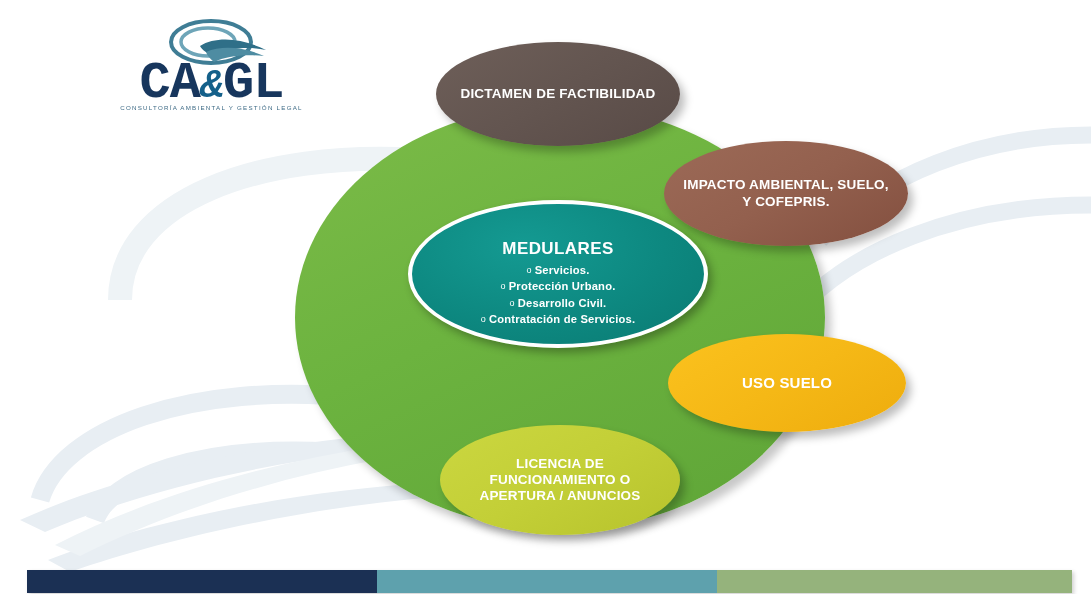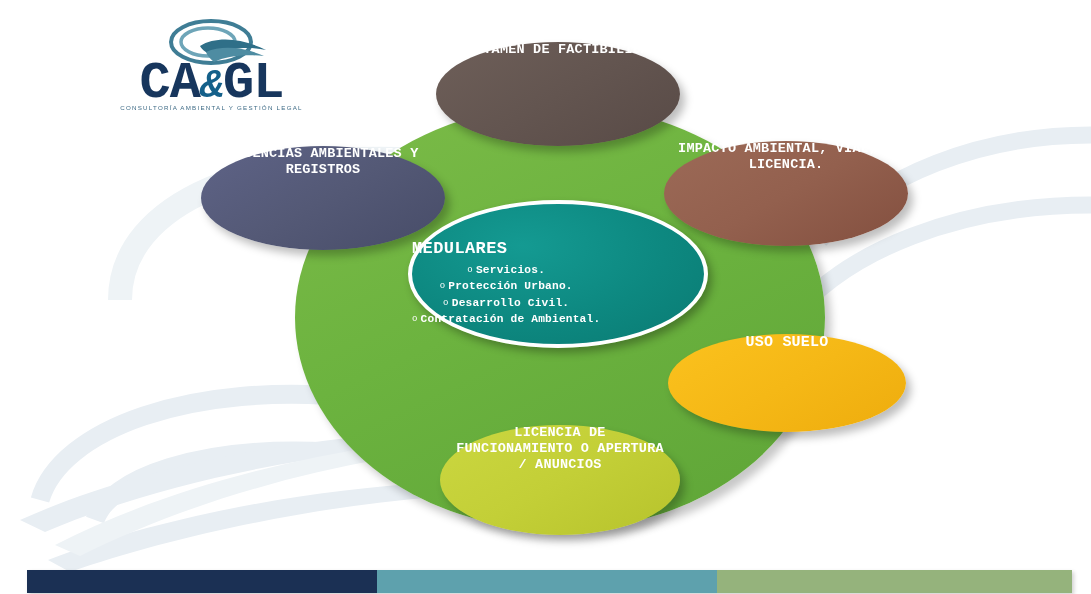--- a/index.html
+++ b/index.html
@@ -75,28 +75,27 @@
     letter-spacing: 1.25px;
     color: #3f6b86;
     white-space: nowrap;
   }
 
   
   .node {
     position: absolute;
     border-radius: 50%;
     display: flex;
-    align-items: flex-start;
+    align-items: center;
     justify-content: center;
     text-align: center;
     color: #ffffff;
     font-weight: bold;
     line-height: 1.2;
     letter-spacing: 0.2px;
-    font-family: Liberation Mono, monospace;
   }
 
   .hub {
     left: 295px;
     top: 105px;
     width: 530px;
     height: 425px;
     background: linear-gradient(155deg, #7cbb48 0%, #6cb33f 45%, #5ea437 100%);
     box-shadow: 6px 7px 9px rgba(0,0,0,0.22);
     z-index: 1;
@@ -263,43 +262,40 @@
     <div class="logo-tagline">CONSULTORÍA AMBIENTAL Y GESTIÓN LEGAL</div>
   </div>
 
   <div class="node hub"></div>
 
   <div class="node leaf-top">
     <span>DICTAMEN DE FACTIBILIDAD</span>
   </div>
 
   <div class="node leaf-right-top">
-    <span>IMPACTO AMBIENTAL, VIAL, Y LICENCIA.</span>
-  </div>
-
-  <div class="node leaf-left-top">
-    <span>LICENCIAS AMBIENTALES Y REGISTROS</span>
-  </div>
+    <span>IMPACTO AMBIENTAL, SUELO, Y COFEPRIS.</span>
+  </div>
+
 
 
   <div class="node leaf-right-bottom">
     <span>USO SUELO</span>
   </div>
 
   <div class="node leaf-bottom">
     <span>LICENCIA DE FUNCIONAMIENTO O APERTURA / ANUNCIOS</span>
   </div>
 
   <div class="node core">
     <div class="core-title">MEDULARES</div>
     <ul class="core-list">
       <li><span class="core-bullet">o</span><span>Servicios.</span></li>
       <li><span class="core-bullet">o</span><span>Protección Urbano.</span></li>
       <li><span class="core-bullet">o</span><span>Desarrollo Civil.</span></li>
-      <li><span class="core-bullet">o</span><span>Contratación de Ambiental.</span></li>
+      <li><span class="core-bullet">o</span><span>Contratación de Servicios.</span></li>
     </ul>
   </div>
 
   <div class="footer-bar">
     <div class="footer-seg s1"></div>
     <div class="footer-seg s2"></div>
     <div class="footer-seg s3"></div>
   </div>
 
 </div>

